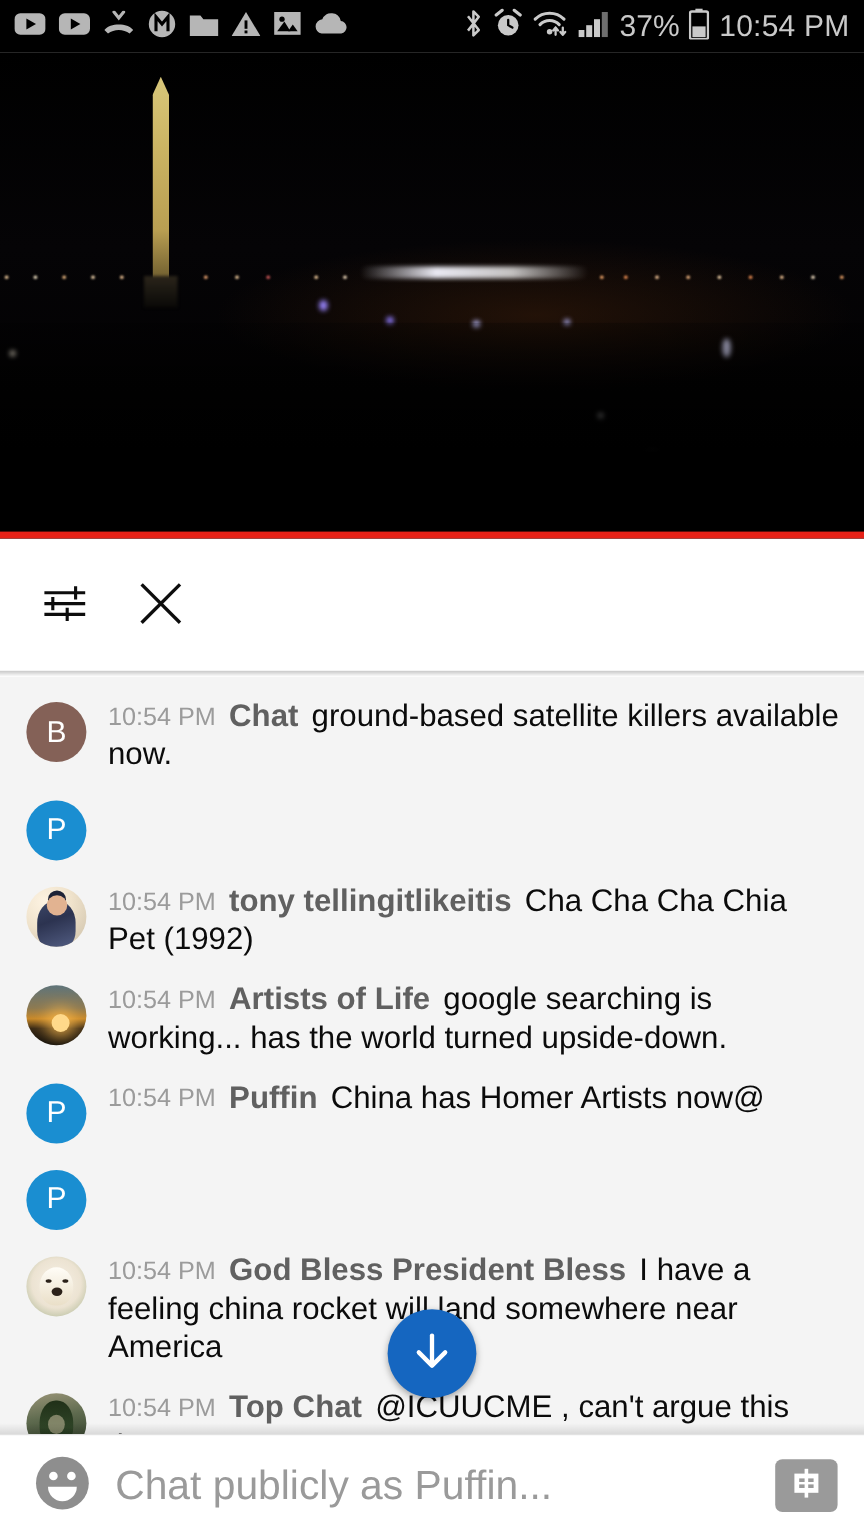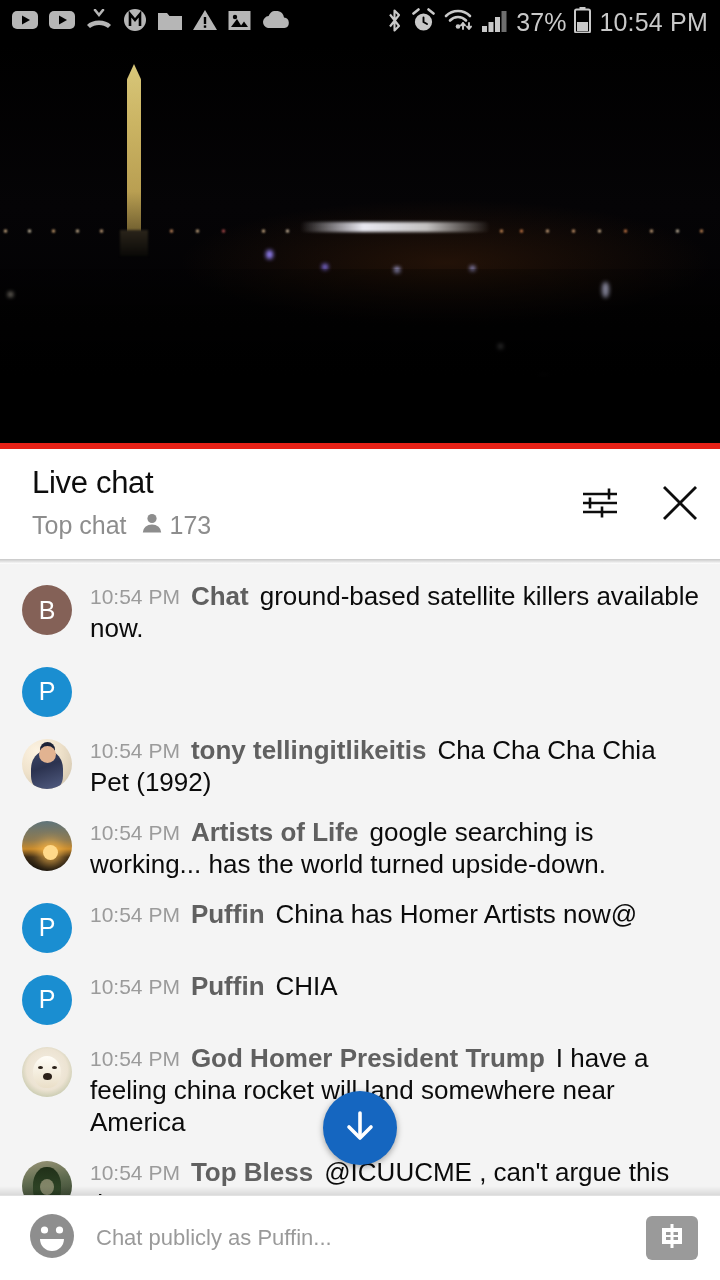--- a/index.html
+++ b/index.html
@@ -151,21 +151,21 @@
 
   
   .composer {
     position:absolute; left:0; bottom:0; width:720px; height:85px;
     background:#fff; display:flex; align-items:center; padding: 0 22px 0 26px;
     border-top: 1px solid #e2e2e2;
   }
   .emoji-btn { flex:0 0 auto; width:52px; height:52px; display:flex; align-items:center; justify-content:center; }
   .chat-input {
     flex:1 1 auto; border:none; outline:none; background:transparent;
-    font-family:"Liberation Sans", sans-serif; font-size:22px; color:#9a9a9a;
+    font-family:"Liberation Sans", sans-serif; font-size:34px; color:#9a9a9a;
     padding-left: 18px;
   }
   .chat-input::placeholder { color:#9a9a9a; }
   .superchat-btn {
     flex:0 0 auto; width:52px; height:44px; border-radius:6px; background:#9a9a9a;
     display:flex; align-items:center; justify-content:center;
   }
   .list-fade {
     position:absolute; left:0; bottom:0; width:720px; height:10px;
     background: linear-gradient(0deg, rgba(0,0,0,.12), rgba(0,0,0,0));
@@ -311,35 +311,20 @@
     <span class="glow" style="left:8px;   top:248px; width:5px; height:5px; background:#fff4e0;"></span>
     <span class="glow" style="left:498px; top:300px; width:5px; height:5px; background:#ffffff;"></span>
 
     <div class="fg-dark"></div>
     <div class="progress">
       <div class="played"></div>
     </div>
   </div>
 
   <div class="chat-header">
-    <div class="ch-texts">
-      <div class="ch-title">Live chat</div>
-      <div class="ch-sub">
-        <span class="ch-sub-label">Top chat</span>
-        <span class="ch-count">
-          <span>
-            <svg width="22" height="22" viewBox="0 0 22 22">
-                <circle cx="11" cy="6.5" r="4.6" fill="#8d8d8d"></circle>
-                <path d="M1.8 20.5 a9.2 8 0 0 1 18.4 0 Z" fill="#8d8d8d"></path>
-              </svg>
-          </span>
-          <span>173</span>
-        </span>
-      </div>
-    </div>
     <div class="ch-actions">
       <div class="hdr-btn">
         <span>
           <svg width="42" height="42" viewBox="0 0 42 42">
             <line x1="4" y1="12" x2="38" y2="12" stroke="#0d0d0d" stroke-width="2.6"></line>
             <line x1="4" y1="21" x2="38" y2="21" stroke="#0d0d0d" stroke-width="2.6"></line>
             <line x1="4" y1="30" x2="38" y2="30" stroke="#0d0d0d" stroke-width="2.6"></line>
             <line x1="30" y1="6.5" x2="30" y2="17.5" stroke="#0d0d0d" stroke-width="2.6"></line>
             <line x1="11" y1="15.5" x2="11" y2="26.5" stroke="#0d0d0d" stroke-width="2.6"></line>
             <line x1="23" y1="24.5" x2="23" y2="35.5" stroke="#0d0d0d" stroke-width="2.6"></line>
@@ -395,36 +380,33 @@
       </div>
       <div class="body">
         <span class="ts">10:54 PM</span><span class="who">Puffin</span><span class="txt">China has Homer Artists now@</span>
       </div>
     </div>
 
     <div class="msg">
       <div class="avatar" style="background:#1a8ed1;">
         <span>P</span>
       </div>
-      <div class="body">
-        <span class="ts">10:54 PM</span><span class="who">Puffin</span><span class="txt">CHIA</span>
-      </div>
     </div>
 
     <div class="msg">
       <div class="avatar av-photo av-dog"></div>
       <div class="body">
-        <span class="ts">10:54 PM</span><span class="who">God Homer President Trump</span><span class="txt">I have a feeling china rocket will land somewhere near America</span>
+        <span class="ts">10:54 PM</span><span class="who">God Bless President Bless</span><span class="txt">I have a feeling china rocket will land somewhere near America</span>
       </div>
     </div>
 
     <div class="msg">
       <div class="avatar av-photo av-tophill"></div>
       <div class="body">
-        <span class="ts">10:54 PM</span><span class="who">Top Bless</span><span class="txt">@ICUUCME , can't argue this that</span>
+        <span class="ts">10:54 PM</span><span class="who">Top Chat</span><span class="txt">@ICUUCME , can't argue this that</span>
       </div>
     </div>
 
     <div class="list-fade"></div>
   </div>
 
   <div class="fab">
     <span>
       <svg width="44" height="44" viewBox="0 0 44 44">
         <line x1="22" y1="9" x2="22" y2="33" stroke="#fff" stroke-width="3.6" stroke-linecap="round"></line>

